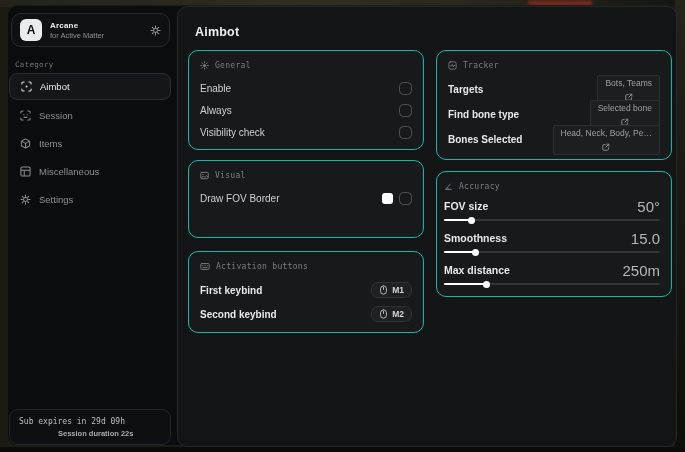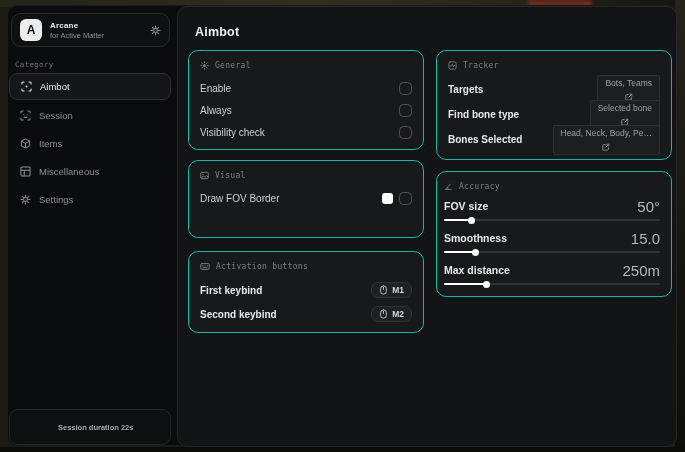--- a/index.html
+++ b/index.html
@@ -171,20 +171,21 @@
     <span class="nico">
       <svg width="11" height="11" viewBox="0 0 12 12" fill="none" stroke="currentColor" stroke-width="1.1" stroke-linecap="round">
         <circle cx="6" cy="6" r="2.1"></circle>
         <path d="M6 1v1.7M6 9.3V11M1 6h1.7M9.3 6H11M2.5 2.5l1.2 1.2M8.3 8.3l1.2 1.2M9.5 2.5L8.3 3.7M3.7 8.3L2.5 9.5"></path>
       </svg>
     </span>
     <span>Settings</span>
   </div>
 
   <div class="sb-footer">
+    <span class="sub-expires">Sub expires in 29d 09h</span>
     <span class="session">Session duration 22s</span>
   </div>
 
   <div class="panel">
     <div class="page-title">Aimbot</div>
 
     <div class="card card-l card-general">
       <div class="card-header">
         <span class="cico">
           <svg width="9" height="9" viewBox="0 0 12 12" fill="none" stroke="currentColor" stroke-width="1.2" stroke-linecap="round">

